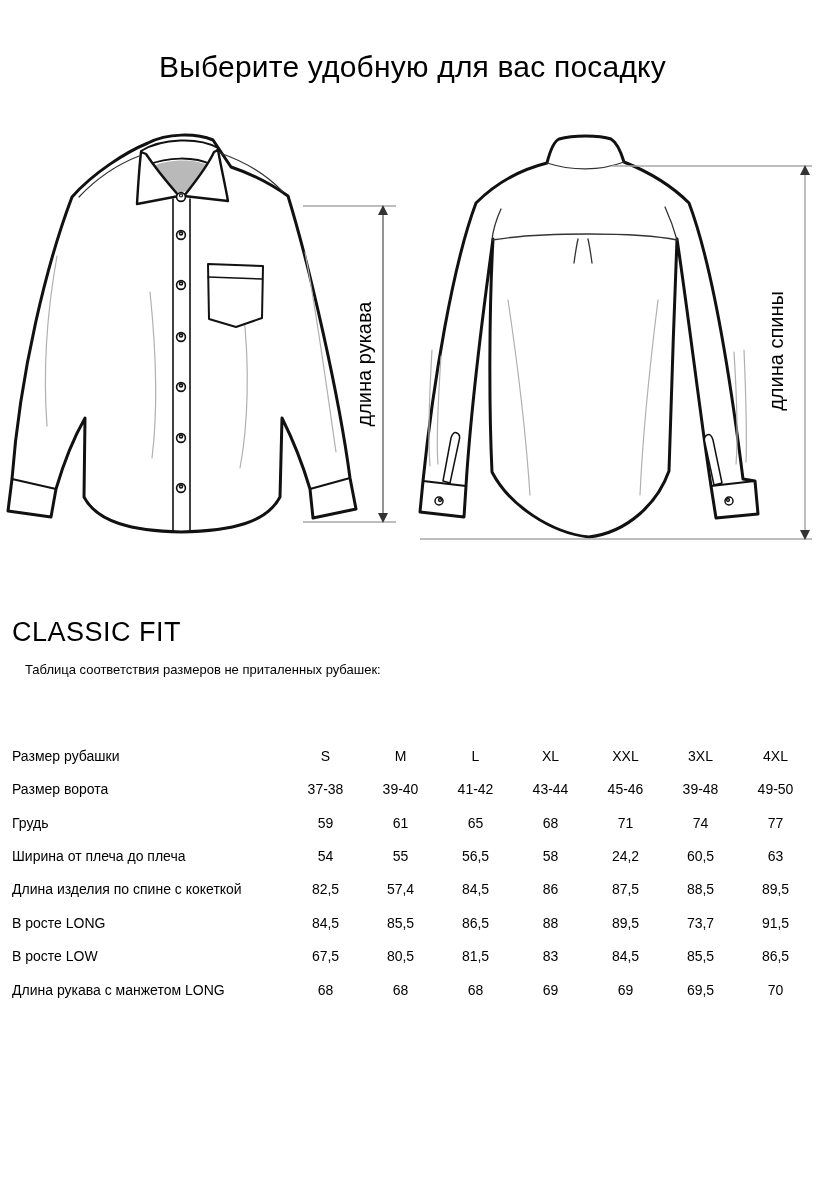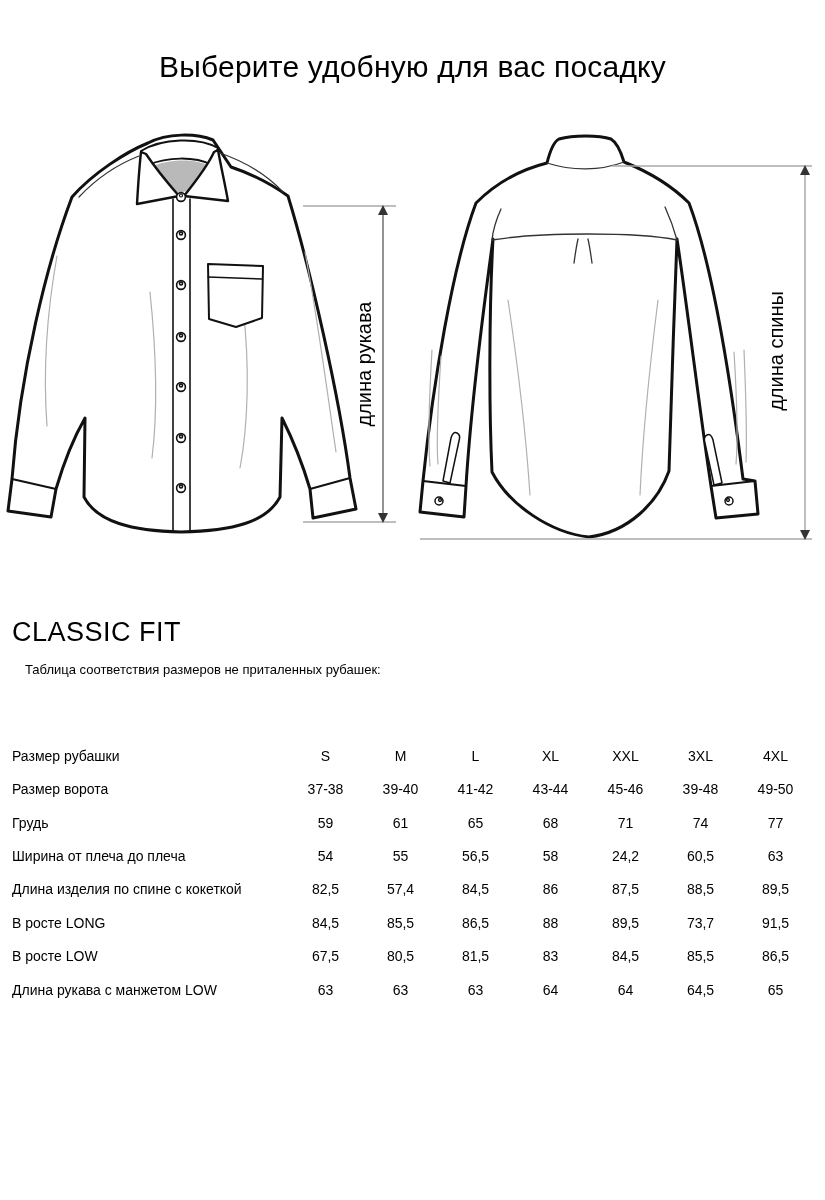--- a/index.html
+++ b/index.html
@@ -229,23 +229,23 @@
         <td class="label">В росте LOW</td>
         <td class="val">67,5</td>
         <td class="val">80,5</td>
         <td class="val">81,5</td>
         <td class="val">83</td>
         <td class="val">84,5</td>
         <td class="val">85,5</td>
         <td class="val">86,5</td>
       </tr>
       <tr>
-        <td class="label">Длина рукава с манжетом LOW</td>
-        <td class="val">63</td>
-        <td class="val">63</td>
-        <td class="val">63</td>
-        <td class="val">64</td>
-        <td class="val">64</td>
-        <td class="val">64,5</td>
-        <td class="val">65</td>
+        <td class="label">Длина рукава с манжетом LONG</td>
+        <td class="val">68</td>
+        <td class="val">68</td>
+        <td class="val">68</td>
+        <td class="val">69</td>
+        <td class="val">69</td>
+        <td class="val">69,5</td>
+        <td class="val">70</td>
       </tr>
     </tbody>
 </table>
 
 </body></html>

